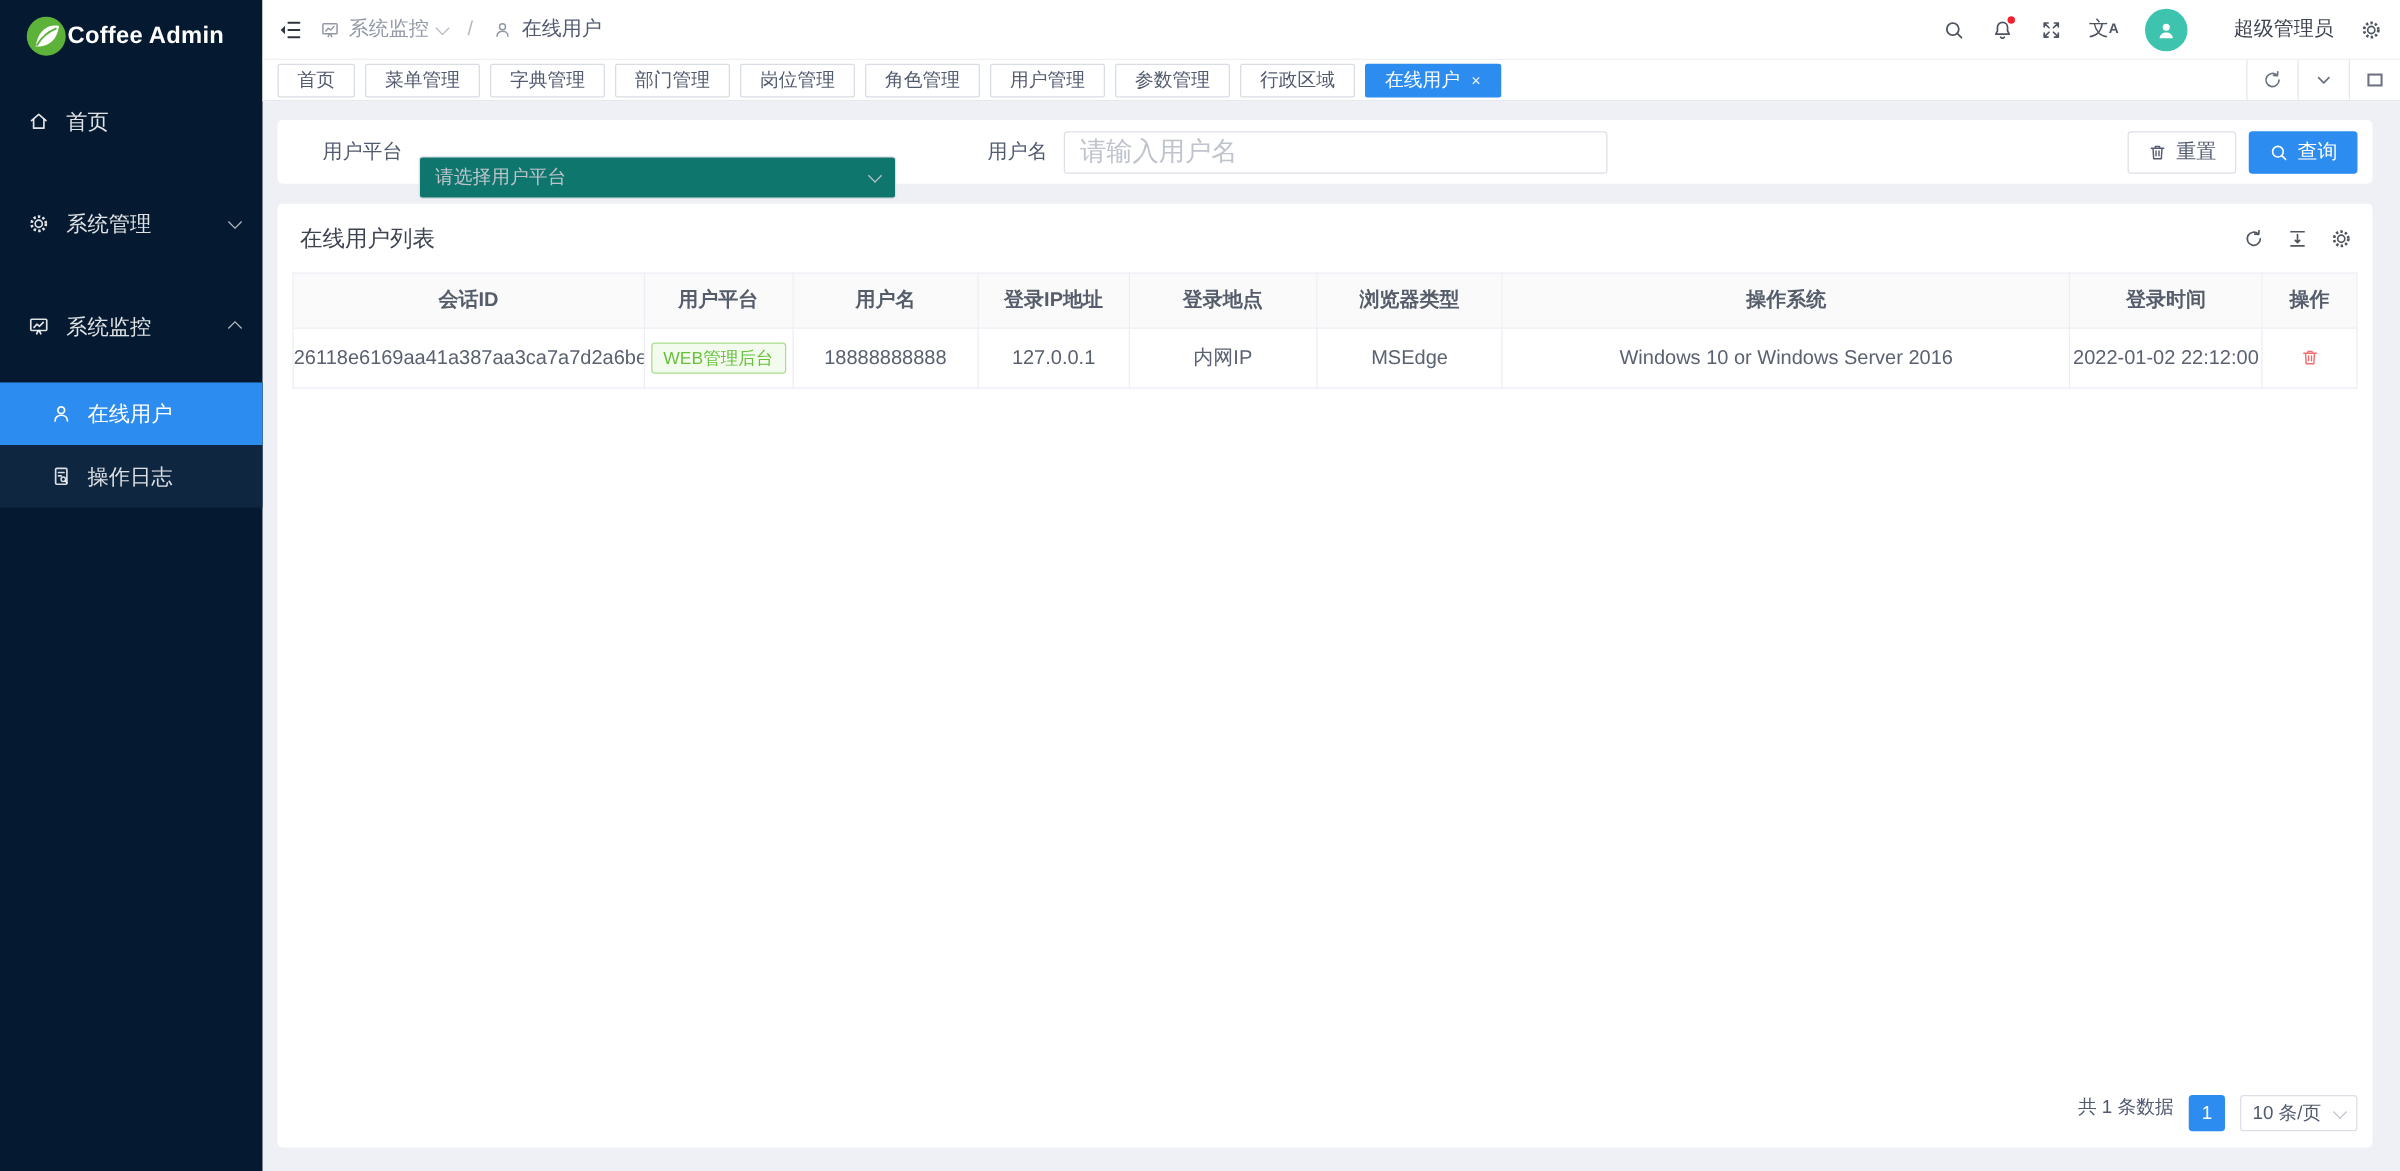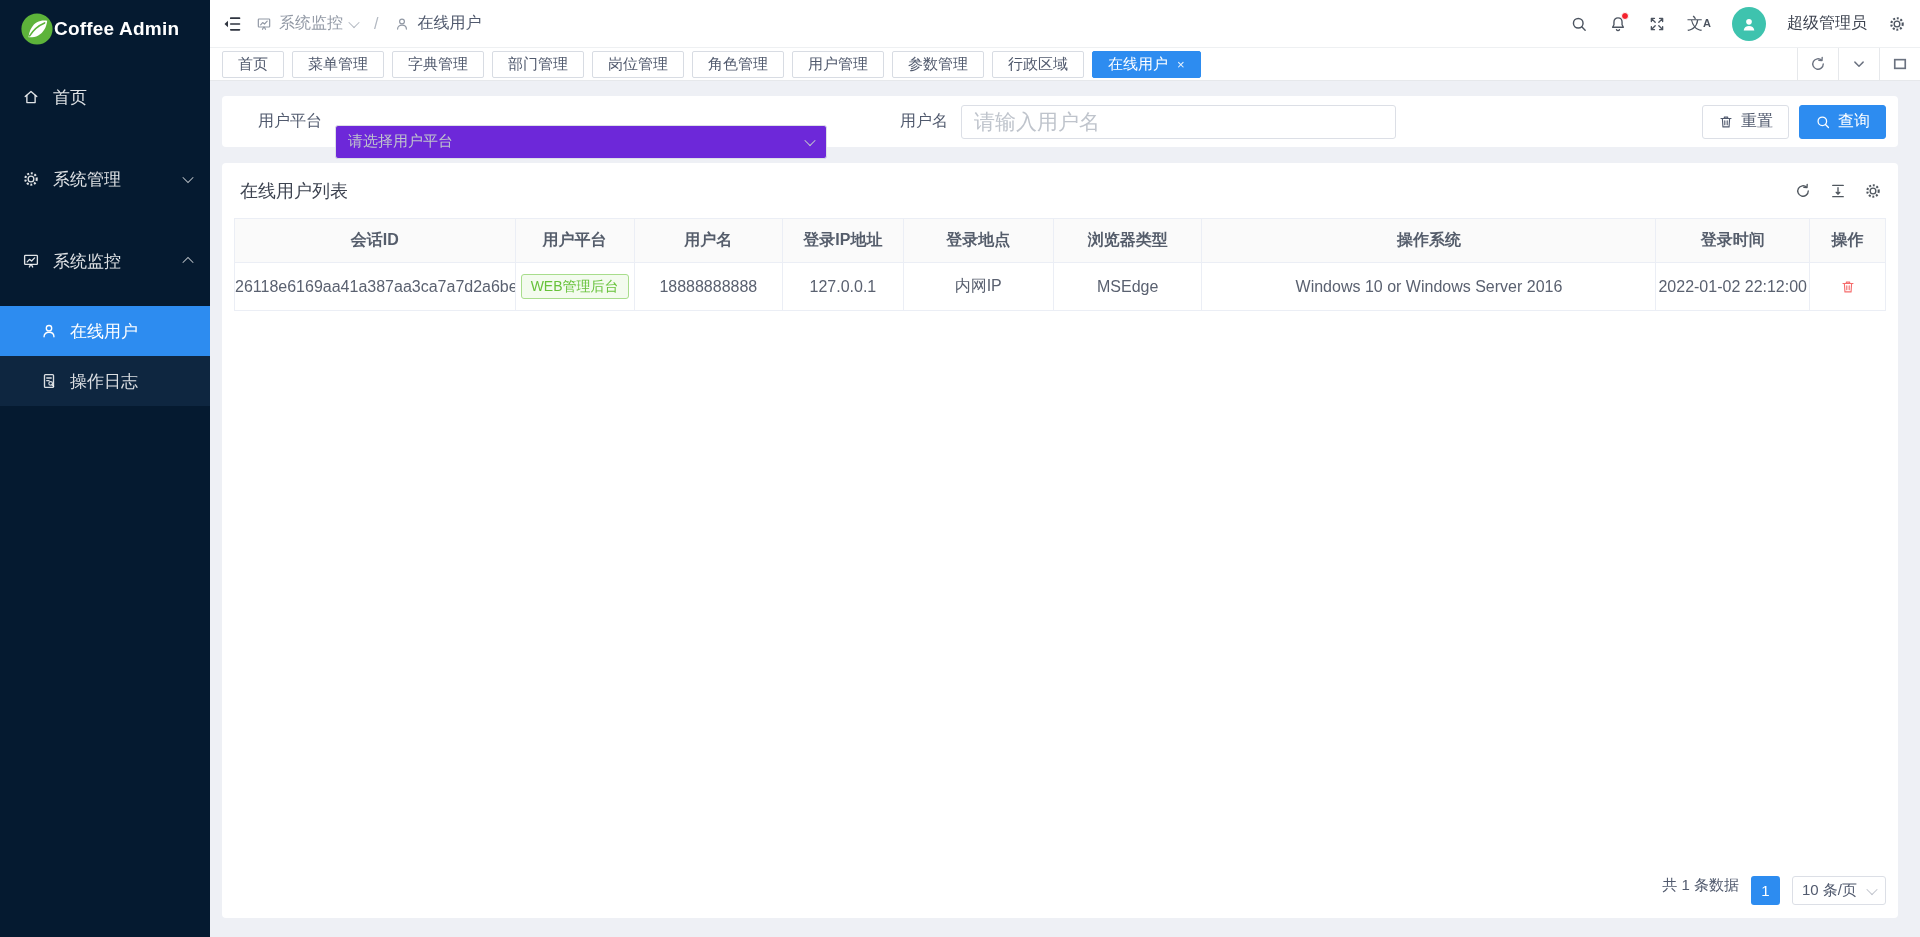--- a/index.html
+++ b/index.html
@@ -32,36 +32,36 @@
   .tb-left { display:flex; align-items:center; gap:14px; color:#8a909c; }
   .crumb { display:flex; align-items:center; gap:7px; font-size:16px; color:#9299a5; cursor:pointer; }
   .crumb.current { color:#515a6e; cursor:default; }
   .crumb-sep { color:#b3b9c2; font-size:16px; padding:0 2px; }
   .tb-right { display:flex; align-items:center; gap:21px; color:#4c5460; }
   .tb-btn { cursor:pointer; display:flex; align-items:center; position:relative; }
   .bell-dot { position:absolute; top:-3px; right:-2px; width:8px; height:8px; border-radius:50%; background:#f5222d; border:1px solid #fff; }
   .translate { font-size:16px; color:#4c5460; line-height:1; }
   .translate small { font-size:11px; font-weight:bold; }
   .avatar { width:34px; height:34px; border-radius:50%; background:#3ec3ae; display:flex; align-items:center; justify-content:center; color:#fff; cursor:pointer; overflow:hidden; }
-  .user-name { font-size:16px; color:#3d4350; cursor:pointer; }
+  .user-name { font-size:16px; color:#3d4350; cursor:pointer;margin-left:16px; }
 
   
   .tabbar { height:33px; background:#fff; display:flex; align-items:center; border-bottom:1px solid #e6e8eb; padding-left:12px; }
   .tabs { display:flex; align-items:center; gap:8px; flex:1; height:100%; padding:3px 0; }
   .tab { height:27px; display:flex; align-items:center; padding:0 15px; background:#fff; border:1px solid #d8dce3; border-radius:2px; font-size:15px; color:#515a6e; cursor:pointer; white-space:nowrap; }
   .tab.active { background:#2d8cf0; border-color:#2d8cf0; color:#fff; gap:9px; }
   .tab .x { font-size:13px; line-height:1; opacity:.9; cursor:pointer; }
   .tab-tools { display:flex; height:100%; align-items:stretch; }
   .tab-tool { width:41px; display:flex; align-items:center; justify-content:center; border-left:1px solid #e6e8eb; color:#6b7280; cursor:pointer; }
 
   
   .content { flex:1; padding:15px 22px 0 12px; display:flex; flex-direction:column; min-height:0; }
   .filter-card { background:#fff; border-radius:4px; height:51px; display:flex; align-items:center; padding:0 12px 0 36px; }
   .f-label { font-size:16px; color:#515a6e; margin-right:13px; }
-  .select-box { width:492px; height:34px; border:1px solid #dcdfe6; border-radius:3px; display:flex; align-items:center; padding:0 12px; cursor:pointer; background:#6d28d9;margin-top:40px; }
+  .select-box { width:382px; height:34px; border:1px solid #dcdfe6; border-radius:3px; display:flex; align-items:center; padding:0 12px; cursor:pointer; background:#0f766e;margin-top:40px; }
   .select-box .ph { flex:1; font-size:15px; color:#bfc4cc; }
   .select-box .chev, .size-select .chev { color:#c0c4cc; }
   .f-gap { width:73px; }
   .text-input { width:435px; height:34px; border:1px solid #dcdfe6; border-radius:3px; padding:0 12px; font-size:21px; color:#515a6e; outline:none; font-family:inherit; }
   .text-input::placeholder { color:#bfc4cc; }
   .btns { margin-left:auto; display:flex; gap:10px; }
   .btn { height:34px; padding:0 15px; border-radius:3px; font-size:16px; display:flex; align-items:center; gap:7px; cursor:pointer; border:1px solid #dcdfe6; background:#fff; color:#515a6e; font-family:inherit; }
   .btn.primary { background:#2d8cf0; border-color:#2d8cf0; color:#fff; }
 
   

